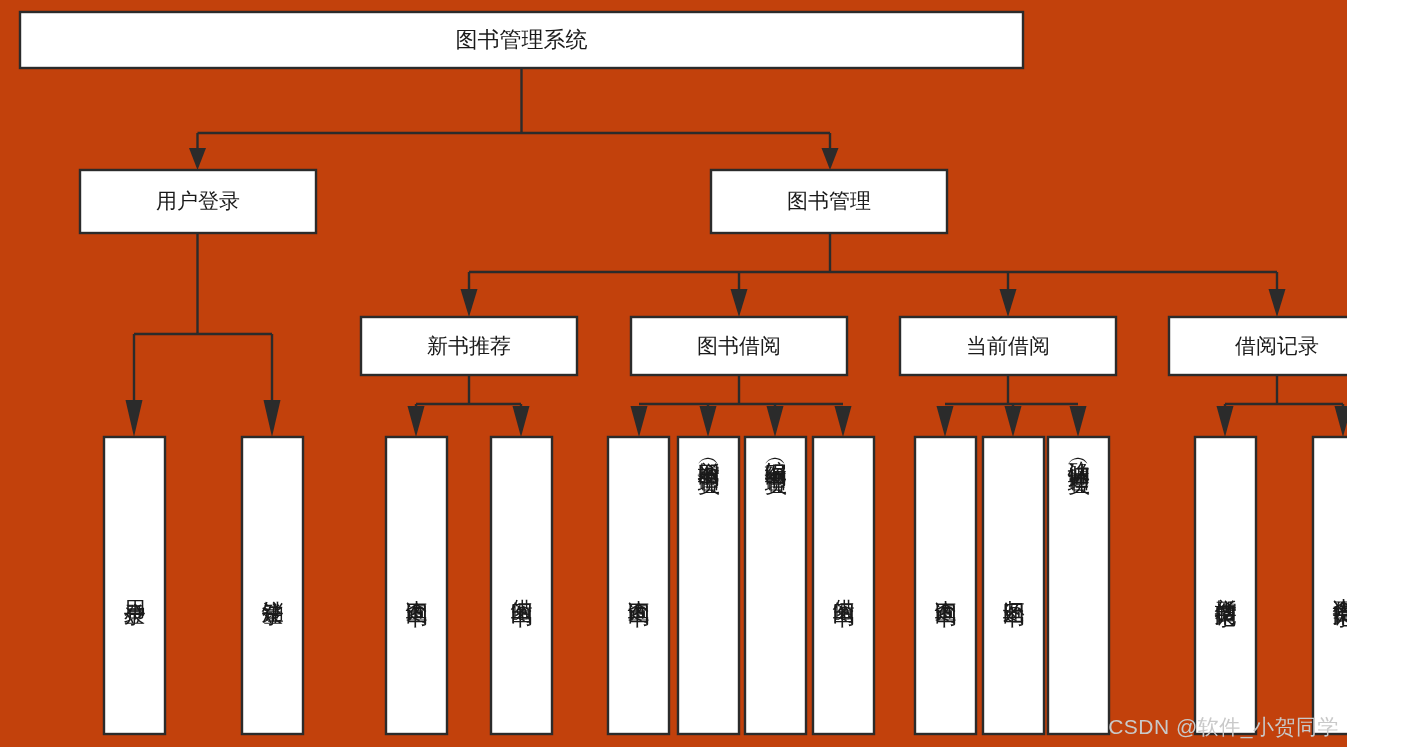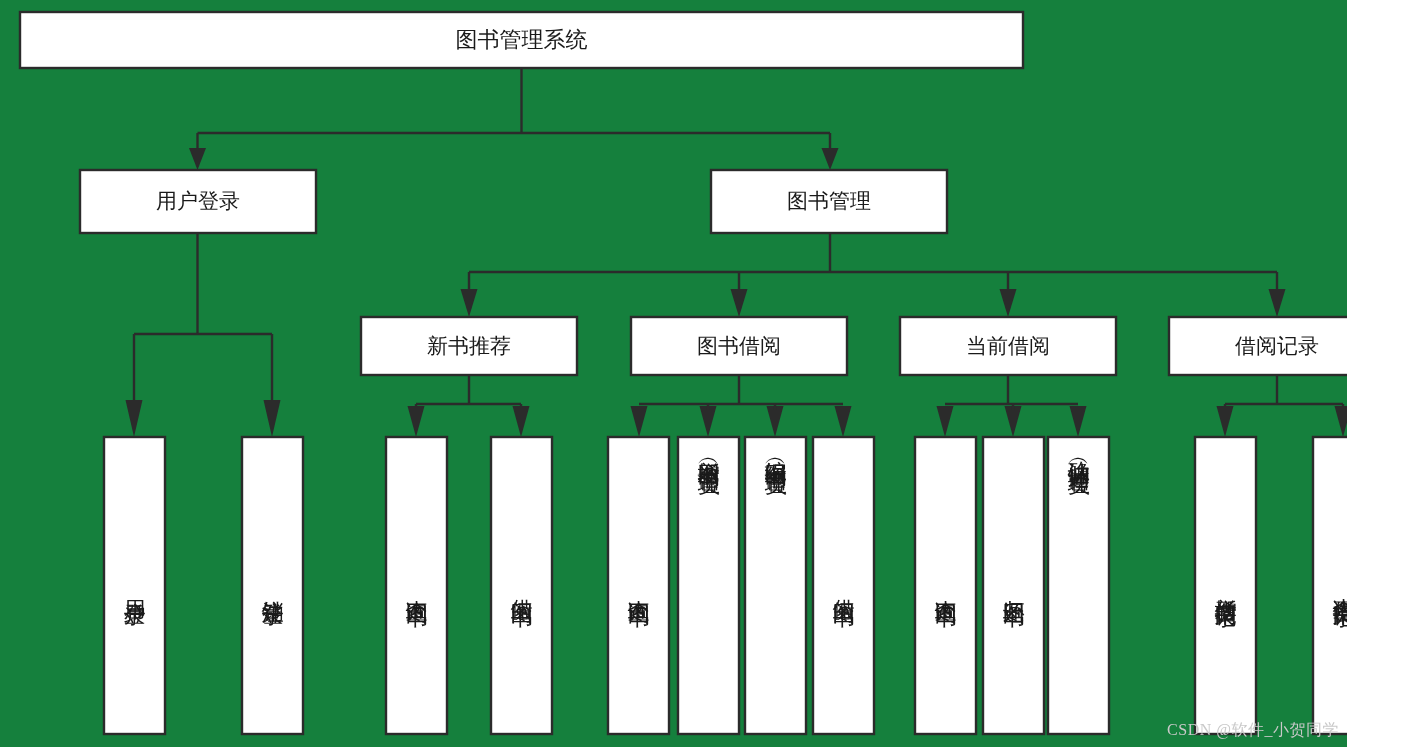--- a/index.html
+++ b/index.html
@@ -7,21 +7,21 @@
     padding: 0;
     background: #ffffff;
   }
   body {
     font-family: "Liberation Sans", "DejaVu Sans", sans-serif;
   }
   #diagram-root {
     position: relative;
     width: 1347px;
     height: 747px;
-    background: #15803d;
+    background: #c2410c;
     overflow: hidden;
   }
   svg#flow-svg {
     position: absolute;
     left: 0;
     top: 0;
     width: 1405px;
     height: 747px;
   }
   .node-rect {
@@ -67,22 +67,22 @@
     font-size: 22px;
     line-height: 1.02;
     color: #1a1a1a;
     letter-spacing: 2px;
     white-space: nowrap;
   }
   .watermark {
     position: absolute;
     right: 8px;
     bottom: 6px;
-    font-family: Liberation Serif, serif;
-    font-size: 16px;
+    font-family: Liberation Sans, sans-serif;
+    font-size: 21px;
     color: #c9c9c9;
     letter-spacing: 0.5px;
     user-select: none;
   }
 </style>
 </head>
 <body>
 
 <div id="diagram-root">
 

